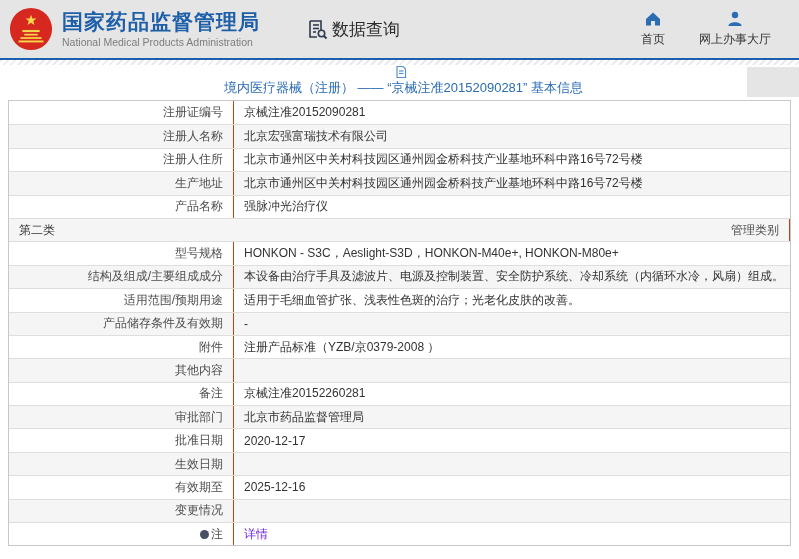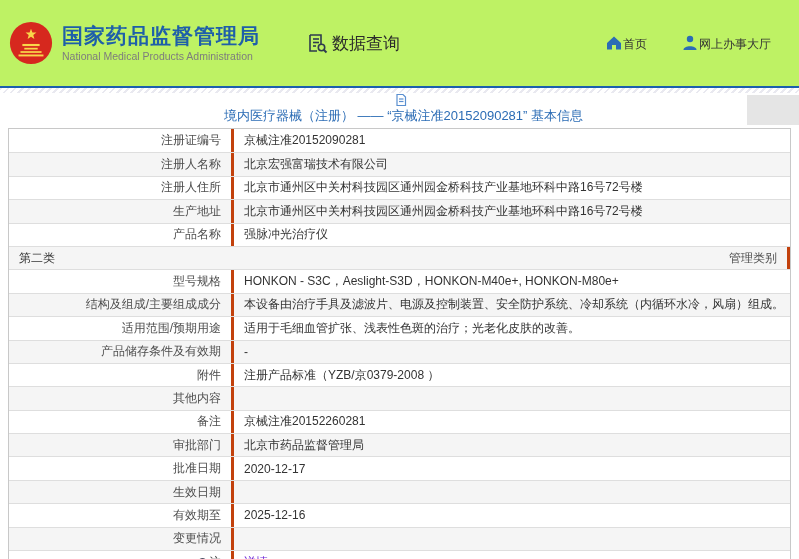--- a/index.html
+++ b/index.html
@@ -1,51 +1,51 @@
 <!DOCTYPE html>
 <html><head>
 <meta charset="utf-8">
 <style>
   * { margin:0; padding:0; box-sizing:border-box; }
   html,body { width:799px; height:559px; overflow:hidden; background:#fff;
     font-family:"Liberation Sans","DejaVu Sans",sans-serif; }
 
   
-  .site-header { height:88px; display:flex; align-items:center;
-    border-bottom:2px solid #1b5fae; padding:0 14px 0 8px; background:#bef264; }
+  .site-header { height:60px; display:flex; align-items:center;
+    border-bottom:2px solid #1b5fae; padding:0 14px 0 8px; background:#e5e5e5; }
   .brand { display:flex; align-items:center; }
   .emblem { width:46px; height:46px; flex:0 0 46px; }
   .brand-text { margin-left:8px; }
   .brand-title { font-size:21px; font-weight:bold; color:#1e5fa9; letter-spacing:1px; line-height:24px; }
   .brand-sub { font-size:10.5px; color:#7d7d7d; margin-top:2px; }
   .section-title { display:flex; align-items:center; margin-left:46px; font-size:17px; color:#2b2b2b; }
   .dq-icon { width:22px; height:22px; margin-right:4px; display:inline-block; }
   .header-nav { margin-left:auto; display:flex; align-items:center; gap:34px; padding-right:14px; }
-  .nav-item { display:flex; flex-direction:row; align-items:center; cursor:pointer; }
+  .nav-item { display:flex; flex-direction:column; align-items:center; cursor:pointer; }
   .nav-item .nv-icon { width:18px; height:18px; }
   .nav-item .nv-label { font-size:12px; color:#333; margin-top:3px; white-space:nowrap; }
 
   .dotted-strip { height:5px; background:
     repeating-linear-gradient(135deg,#e9e9f0 0 2px, #fff 2px 5px); }
 
   
   .breadcrumb-bar { position:relative; height:35px; display:flex; align-items:center;
     padding-left:8px; background:#fff;flex-direction:column; }
   .bc-icon { width:14px; height:14px; margin-right:5px; }
   .breadcrumb-text { font-size:13px; color:#2b6cb5; }
   .crumb-right-box { position:absolute; right:0; top:2px; width:52px; height:30px; background:#e5e5e5; }
 
   
   .info-table { margin:0 8px; border:1px solid #c8c8c8; background:#fff; }
   .tr { display:flex; height:23.4px; border-top:1px solid #dedede; background:#fff; }
   .tr:first-child { border-top:none; }
   .tr.alt { background:#f5f5f5; }
   .td { display:flex; align-items:center; font-size:12px; overflow:hidden; white-space:nowrap; }
   .td.label { width:225px; flex:0 0 225px; justify-content:flex-end;
-    padding-right:10px; color:#4d4d4d; border-right:3px solid #c2410c; }
+    padding-right:10px; color:#4d4d4d; border-right:1px solid #c2410c; }
   .td.value { flex:1; padding-left:10px; color:#333; }
   .td.value a { color:#6d28d9; text-decoration:none; }
   .note-ic { width:9px; height:9px; margin-right:2px; display:inline-block; border-radius:50%;
     background:#4a5064; position:relative; }
   .note-ic:after { content:""; position:absolute; left:1px; bottom:-2px; border:2px solid transparent;
     border-top-color:#4a5064; }
 </style>
 </head>
 <body>
 

